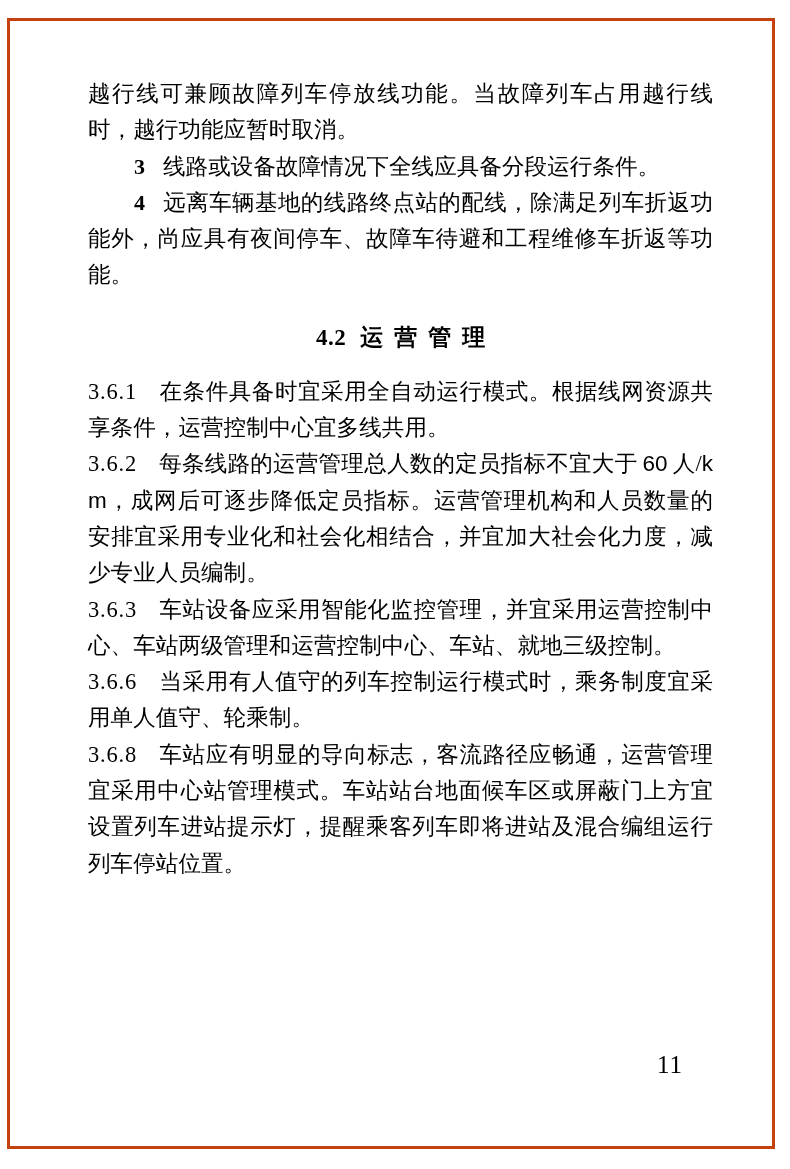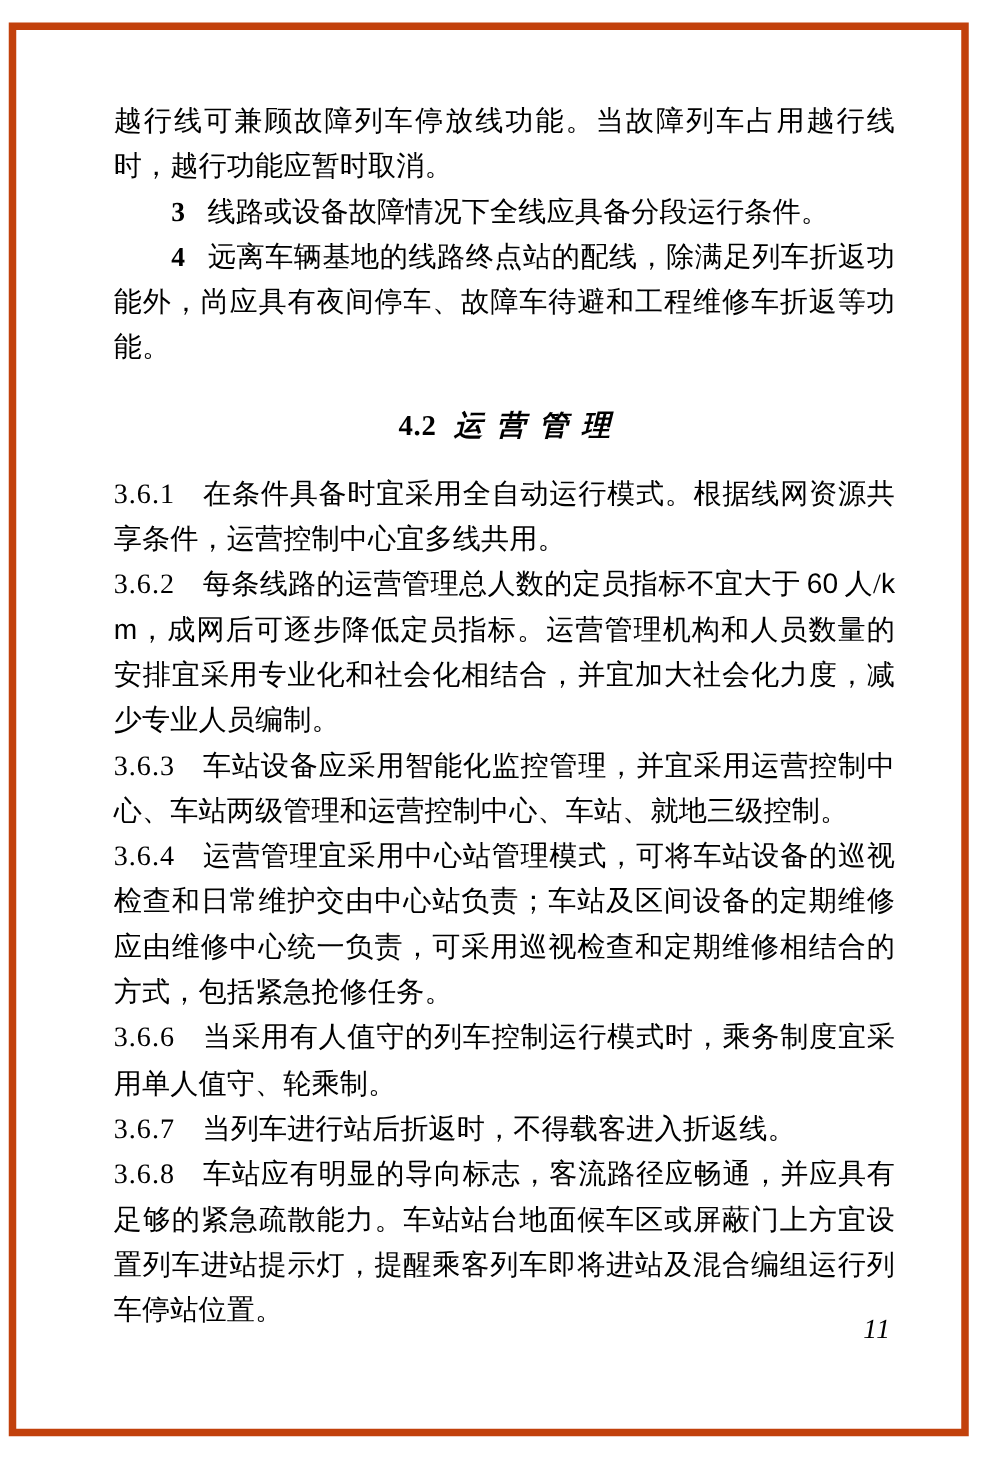--- a/index.html
+++ b/index.html
@@ -16,21 +16,21 @@
     overflow: hidden;
   }
 
   
   #page-frame {
     position: absolute;
     left: 7px;
     top: 18px;
     width: 768px;
     height: 1131px;
-    border: 6px solid #c2410c;
+    border: 3px solid #c2410c;
     box-sizing: border-box;
     background: #ffffff;
   }
 
   
   #text-column {
     position: absolute;
     left: 78px;
     top: 55px;
     width: 625px;
@@ -73,21 +73,20 @@
     margin: 29px 0 21px 0;
     line-height: 30px;
   }
   #section-heading .hnum {
     letter-spacing: 0.5px;
     margin-right: 14px;
   }
   #section-heading .htitle {
     letter-spacing: 11px;
     margin-right: -11px;
-    font-style: italic;
   }
 
   
   .clause {
     margin: 0;
   }
   .clause .cnum {
     font-weight: normal;
     letter-spacing: 0.8px;
   }
@@ -98,24 +97,23 @@
 
   .latin {
     font-family: Liberation Sans, sans-serif;
     letter-spacing: 0;
   }
   .sp { display: inline-block; width: 5px; }
 
   
   #page-number {
     position: absolute;
-    right: 56px;
+    right: 89px;
     bottom: 67px;
-    font-style: italic;
-    font-size: 22px;
+    font-size: 25px;
     letter-spacing: 1px;
   }
 </style>
 </head>
 <body>
 
 <div id="page-frame">
 
   <div id="text-column">
 
@@ -126,26 +124,24 @@
     <p class="para item"><span class="num">4</span><span class="gap"></span><span>远离车辆基地的线路终点站的配线，除满足列车折返功能外，尚应具有夜间停车、故障车待避和工程维修车折返等功能。</span></p>
 
     <div id="section-heading"><span class="hnum">4.2</span><span class="htitle">运营管理</span></div>
 
     <p class="para clause"><span class="cnum">3.6.1</span><span class="cgap"></span><span>在条件具备时宜采用全自动运行模式。根据线网资源共享条件，运营控制中心宜多线共用。</span></p>
 
     <p class="para clause"><span class="cnum">3.6.2</span><span class="cgap"></span><span>每条线路的运营管理总人数的定员指标不宜大于</span><span class="sp"></span><span class="latin">60</span><span class="sp"></span><span>人/</span><span class="latin">km</span><span>，成网后可逐步降低定员指标。运营管理机构和人员数量的安排宜采用专业化和社会化相结合，并宜加大社会化力度，减少专业人员编制。</span></p>
 
     <p class="para clause"><span class="cnum">3.6.3</span><span class="cgap"></span><span>车站设备应采用智能化监控管理，并宜采用运营控制中心、车站两级管理和运营控制中心、车站、就地三级控制。</span></p>
 
-    <p class="para clause"><span class="cnum">3.6.4</span><span class="cgap"></span><span>运营管理宜采用中心站管理模式，可将车站设备的巡视检查和日常维护交由中心站负责；车站及区间设备的定期维修应由维修中心统一负责，可采用巡视检查和定期维修相结合的方式，包括紧急抢修任务。</span></p>
 
 
     <p class="para clause"><span class="cnum">3.6.6</span><span class="cgap"></span><span>当采用有人值守的列车控制运行模式时，乘务制度宜采用单人值守、轮乘制。</span></p>
 
-    <p class="para clause"><span class="cnum">3.6.7</span><span class="cgap"></span><span>当列车进行站后折返时，不得载客进入折返线。</span></p>
 
-    <p class="para clause"><span class="cnum">3.6.8</span><span class="cgap"></span><span>车站应有明显的导向标志，客流路径应畅通，并应具有足够的紧急疏散能力。车站站台地面候车区或屏蔽门上方宜设置列车进站提示灯，提醒乘客列车即将进站及混合编组运行列车停站位置。</span></p>
+    <p class="para clause"><span class="cnum">3.6.8</span><span class="cgap"></span><span>车站应有明显的导向标志，客流路径应畅通，运营管理宜采用中心站管理模式。车站站台地面候车区或屏蔽门上方宜设置列车进站提示灯，提醒乘客列车即将进站及混合编组运行列车停站位置。</span></p>
 
   </div>
 
   <div id="page-number">11</div>
 
 </div>
 
 </body></html>

